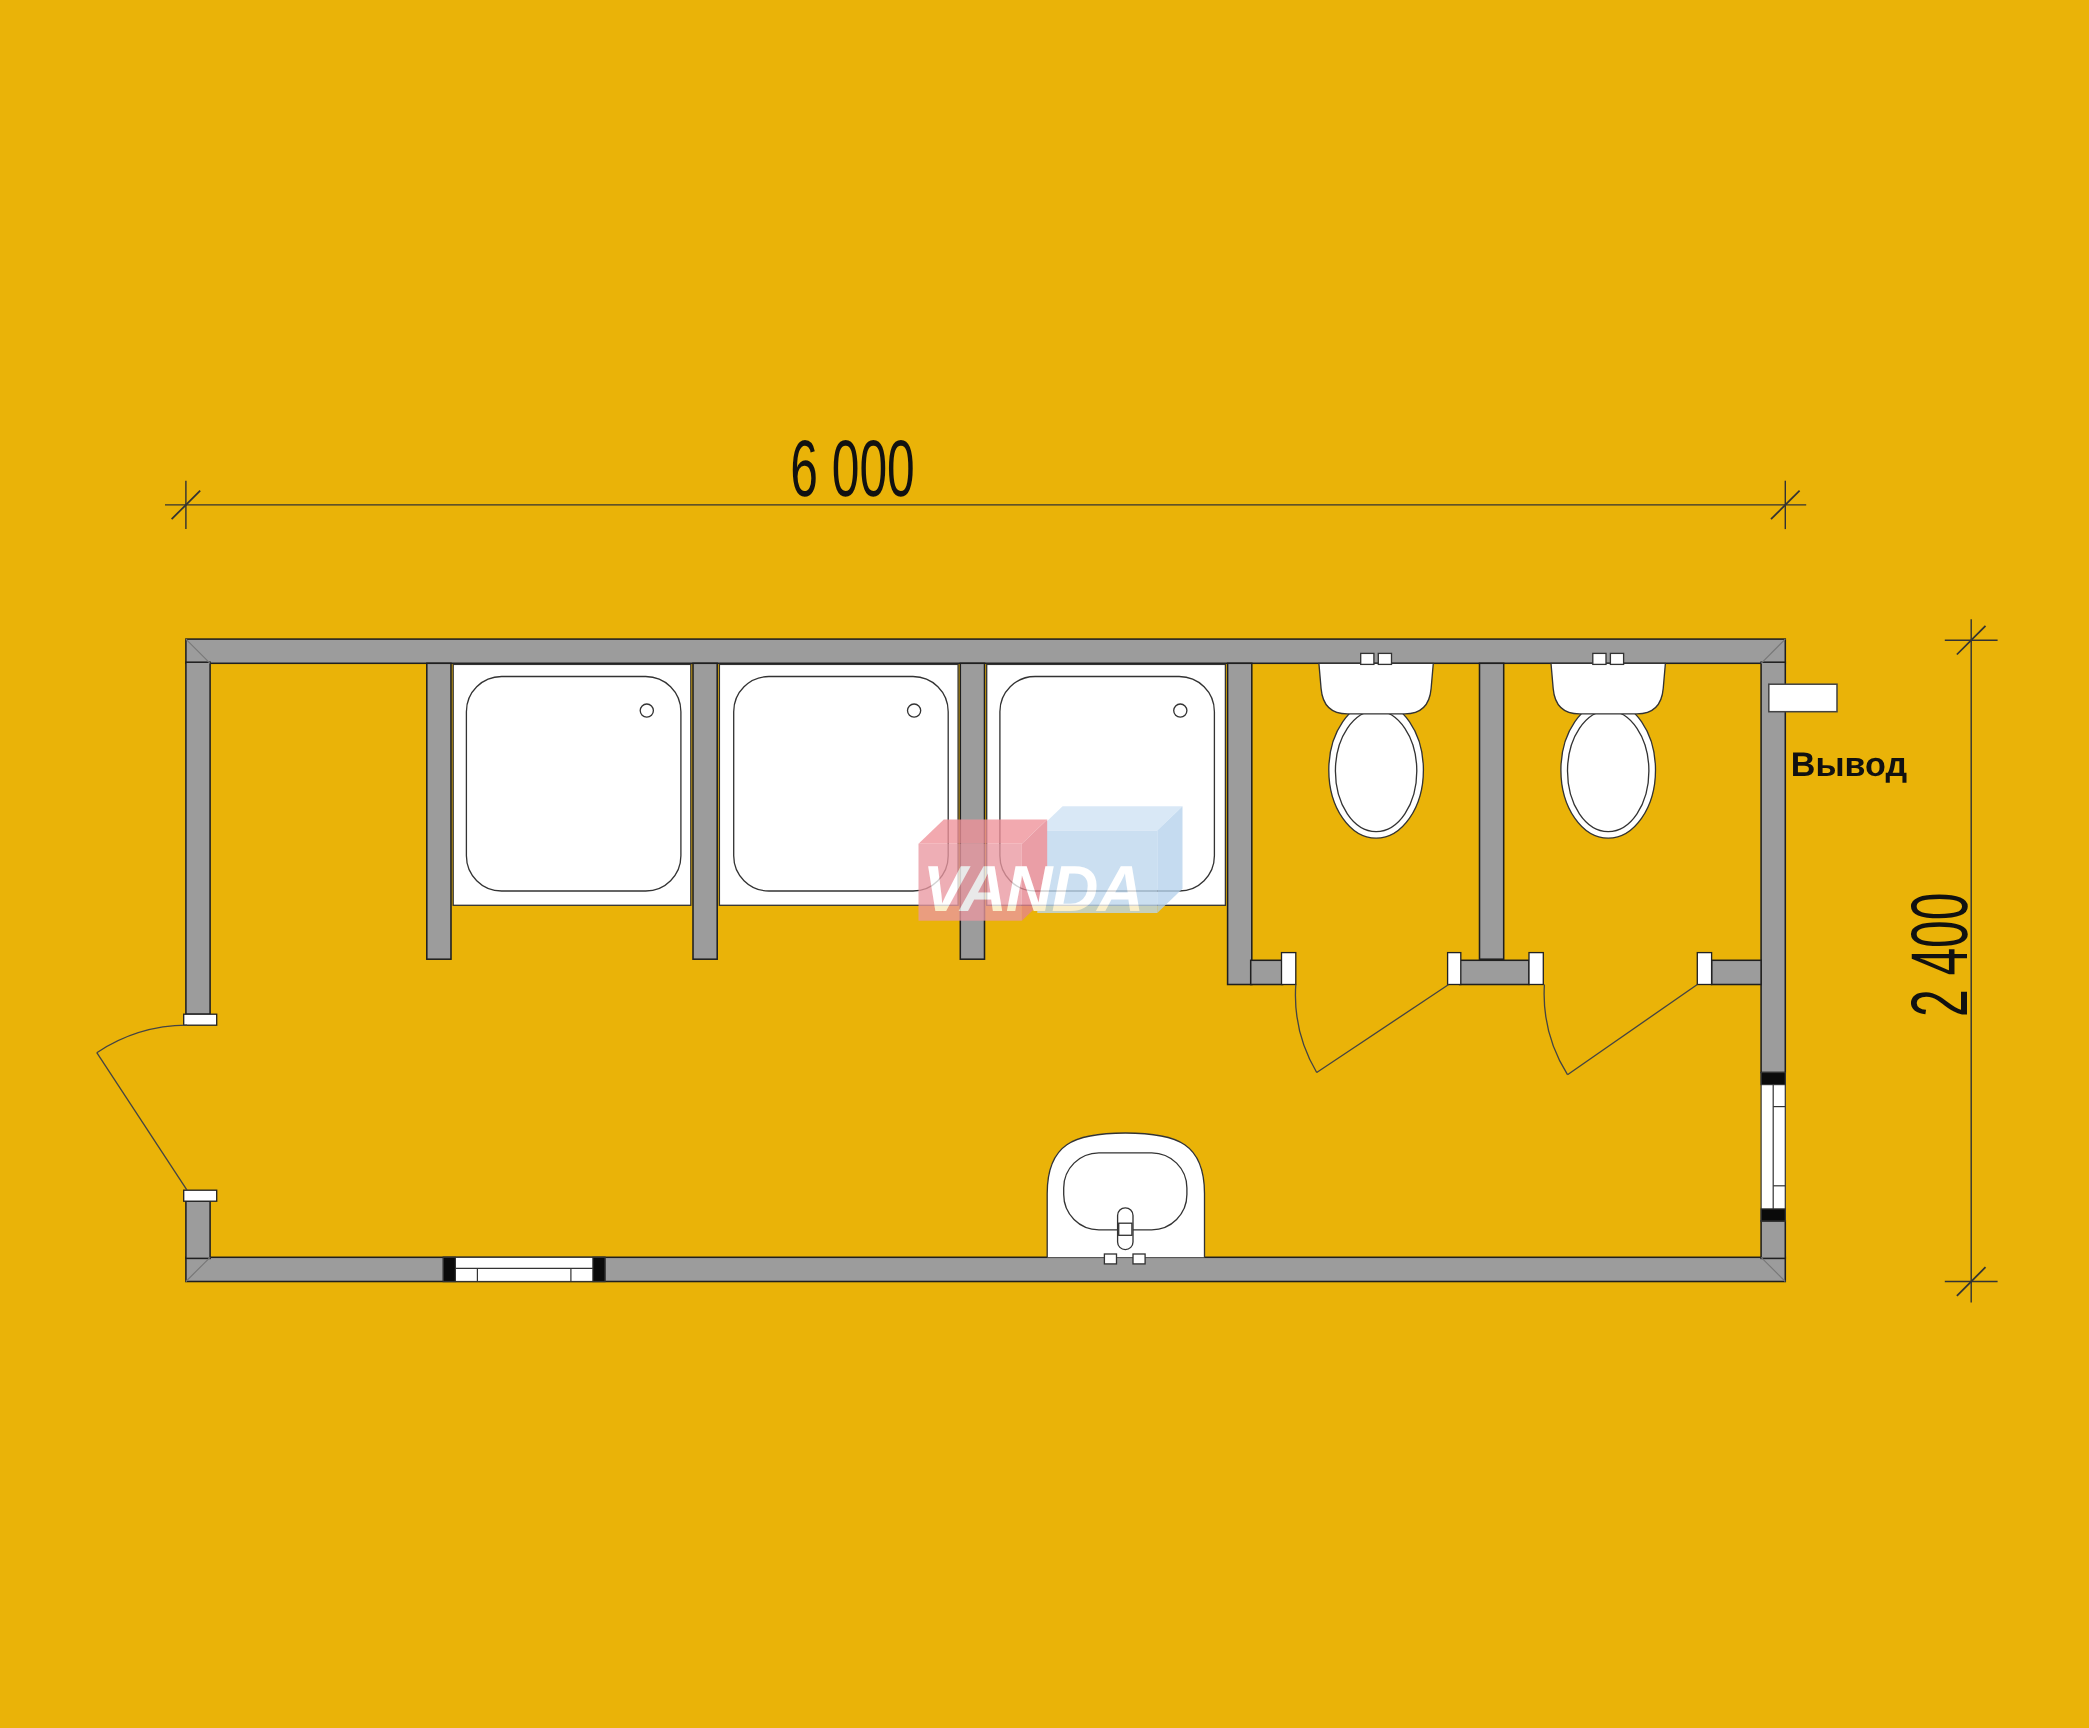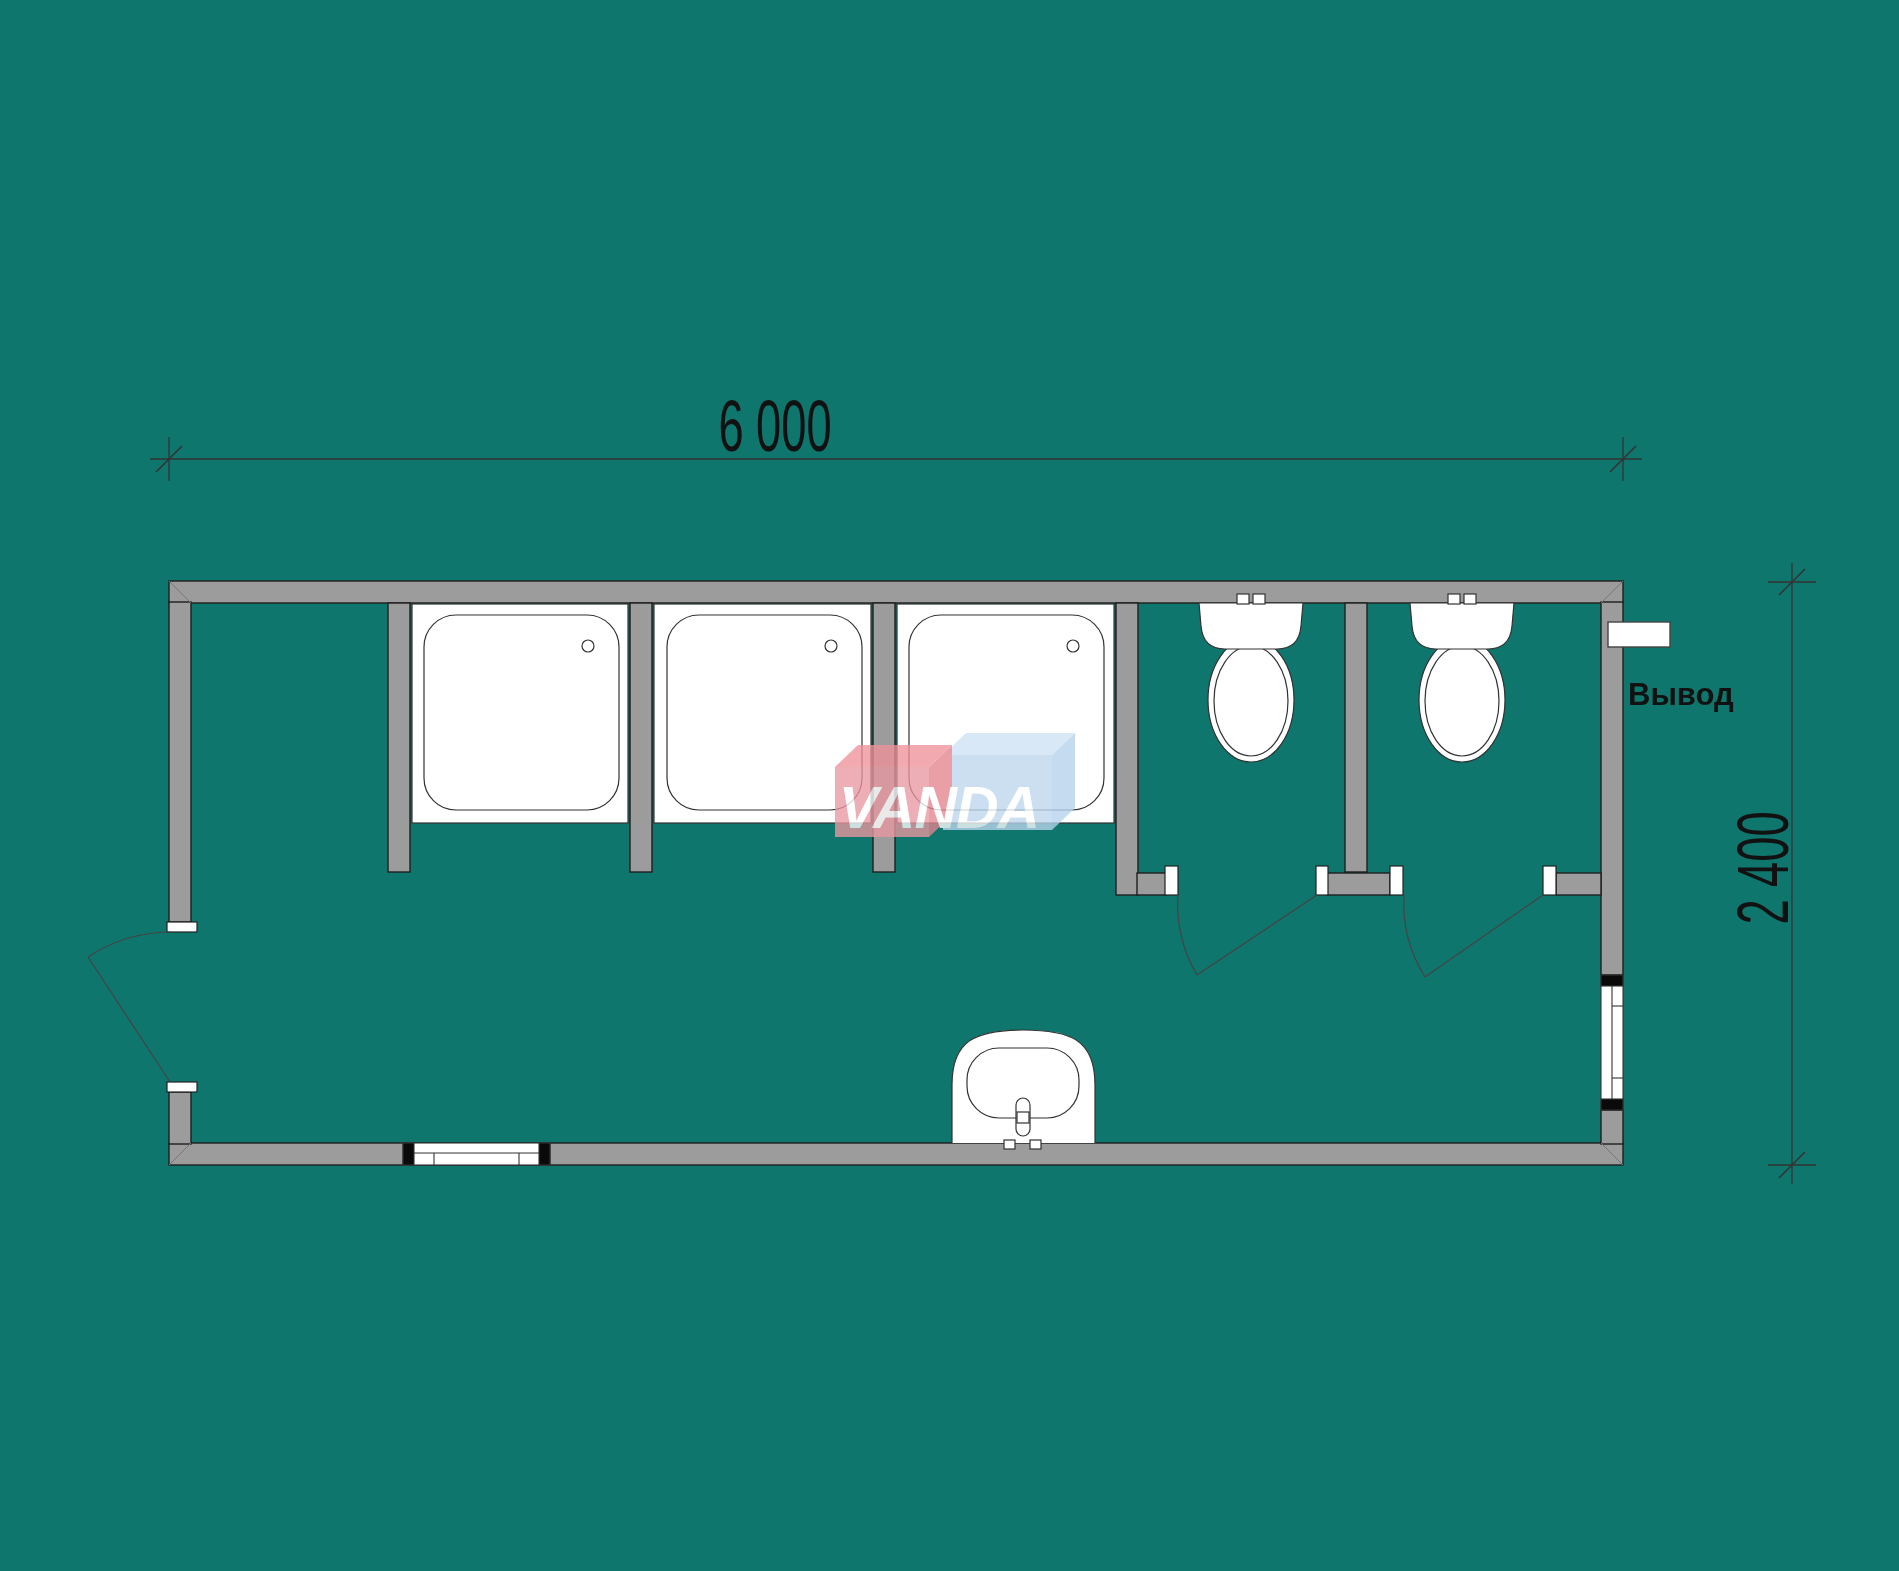--- a/index.html
+++ b/index.html
@@ -1,16 +1,16 @@
 <!DOCTYPE html>
 <html><head>
 <meta charset="utf-8">
 <style>
   html,body{margin:0;padding:0;background:#fff;}
-  .canvas{position:relative;width:1899px;height:1571px;background:#0f766e;overflow:hidden;
+  .canvas{position:relative;width:1899px;height:1571px;background:#eab308;overflow:hidden;
           font-family:"Liberation Sans", sans-serif;}
   svg{position:absolute;left:0;top:0;}
   text{font-family:"Liberation Sans", sans-serif;}
   .dim-text{font-size:73px;fill:#111;}
   .outlet-text{font-size:31px;font-weight:bold;fill:#111;}
   .wm-text{font-size:59px;font-weight:bold;font-style:italic;fill:#ffffff;letter-spacing:-1px;}
 </style>
 </head>
 <body>
 

